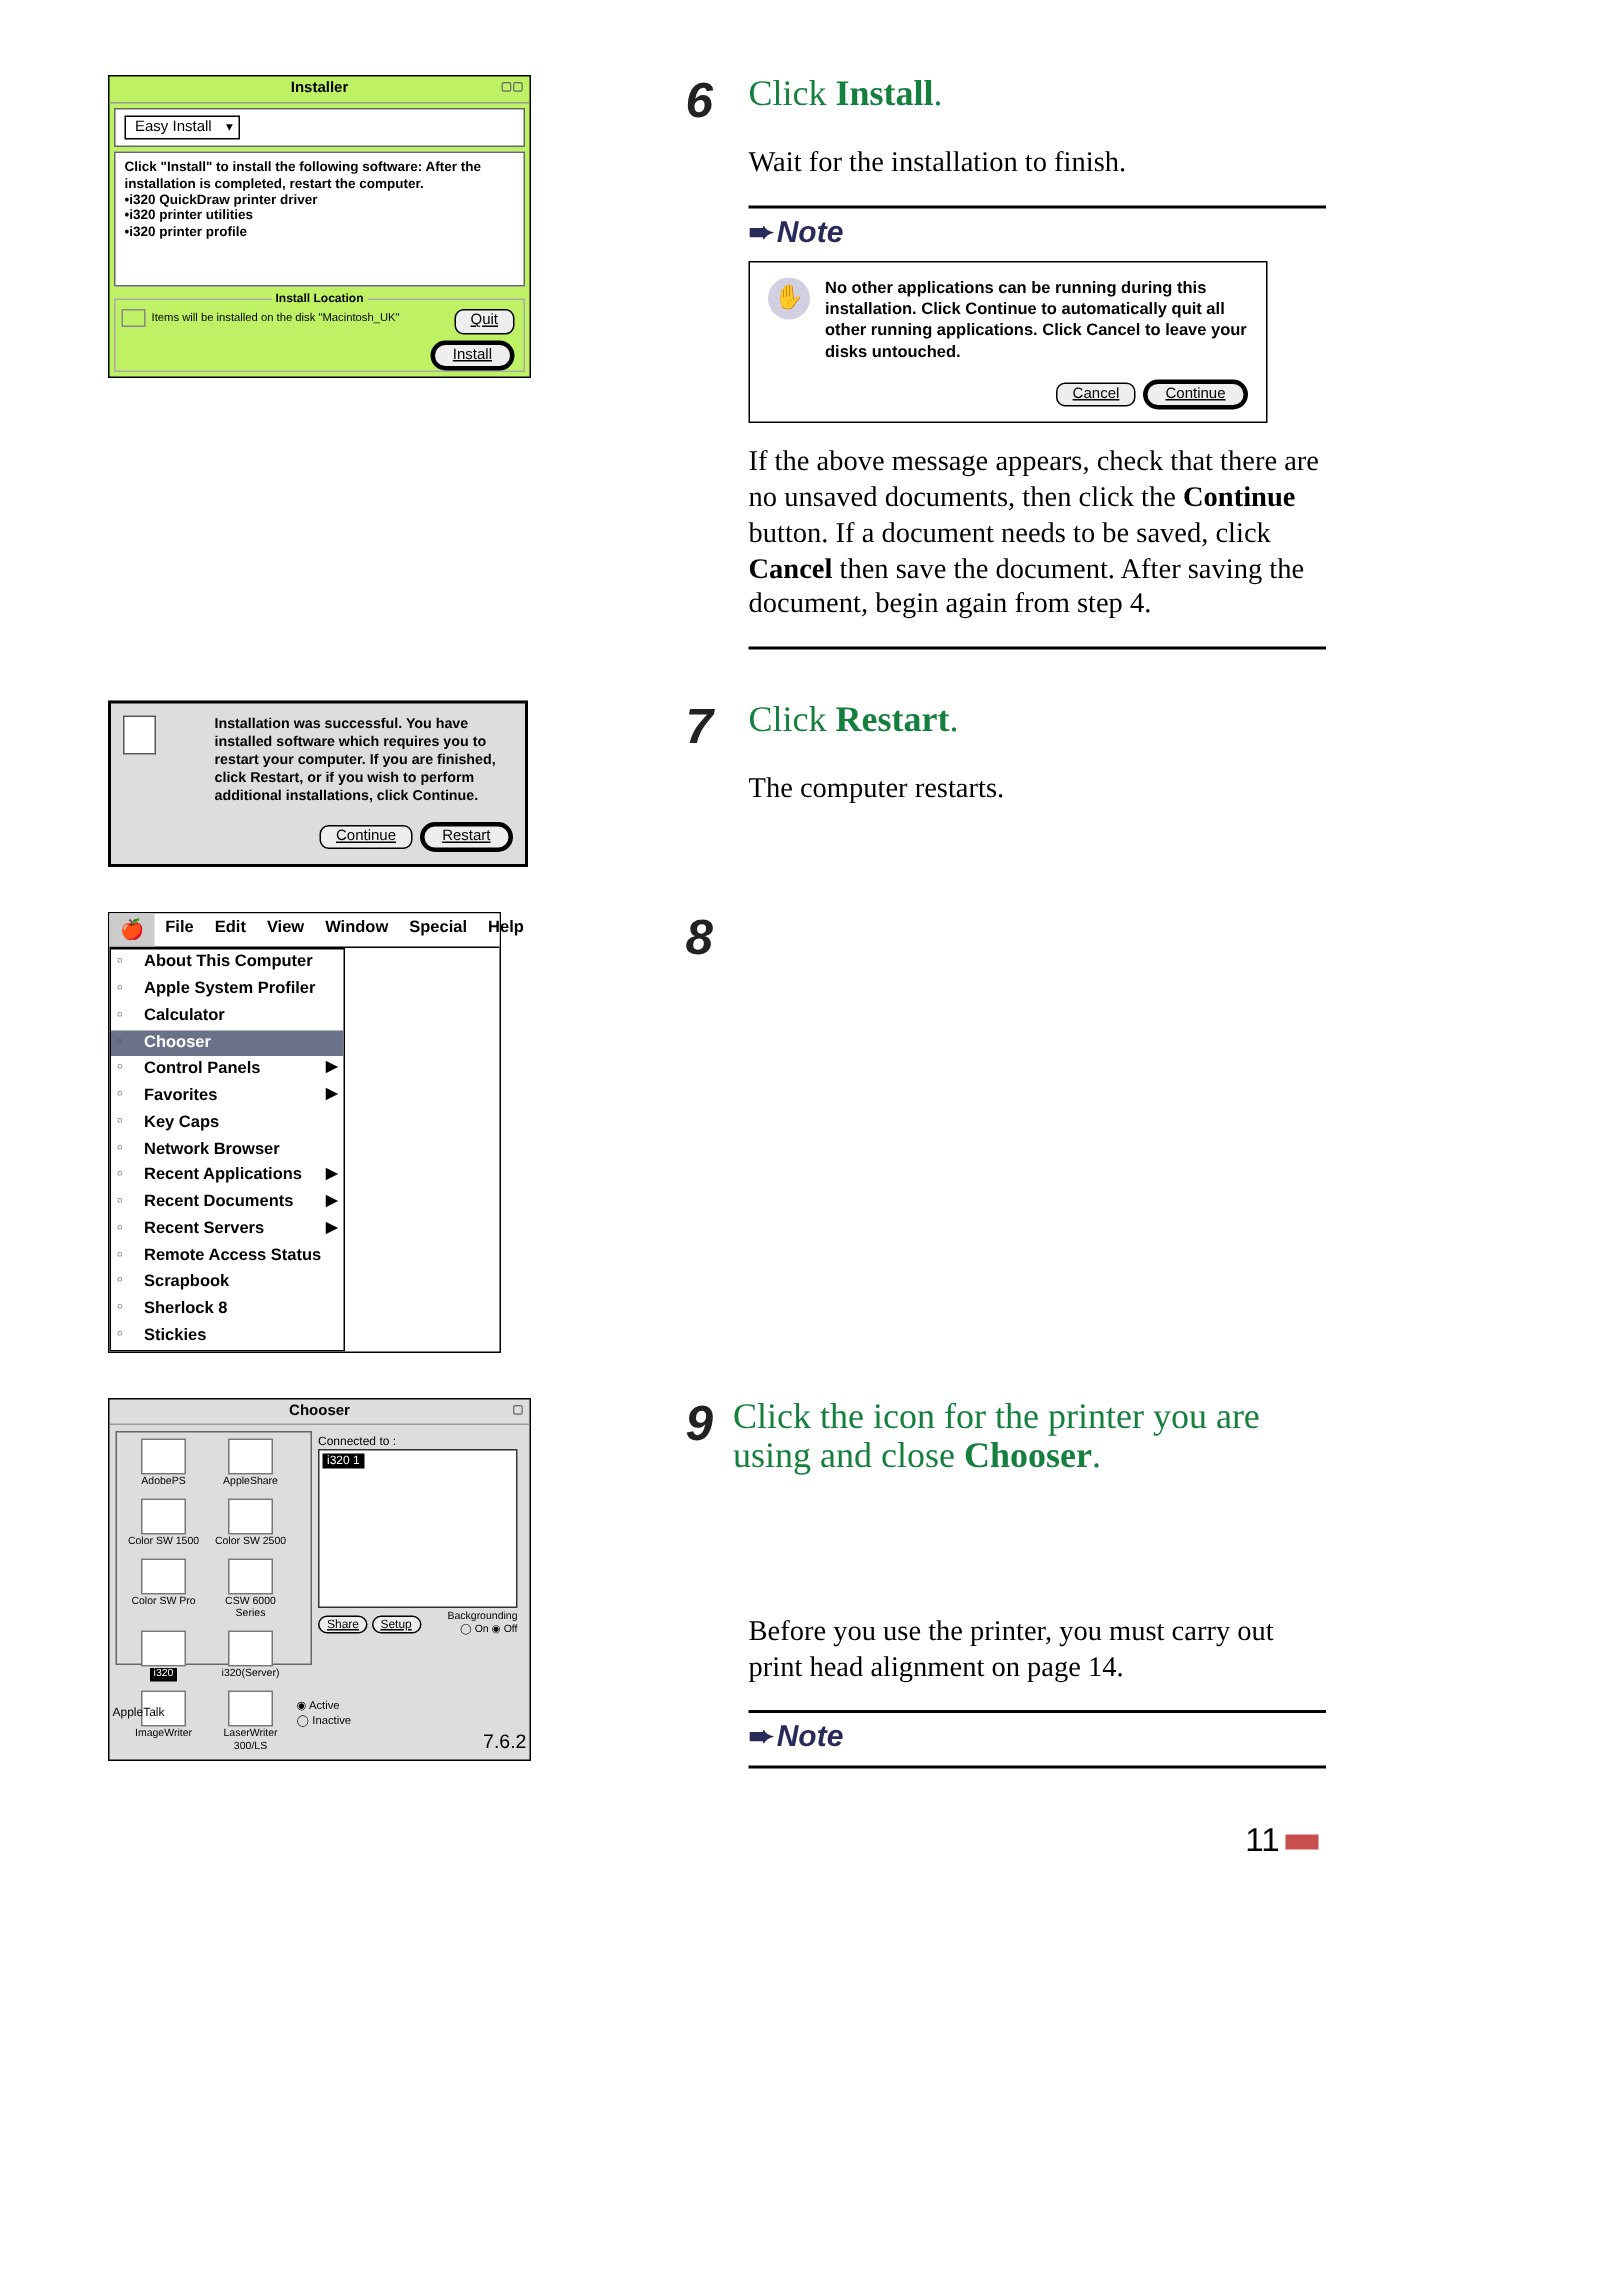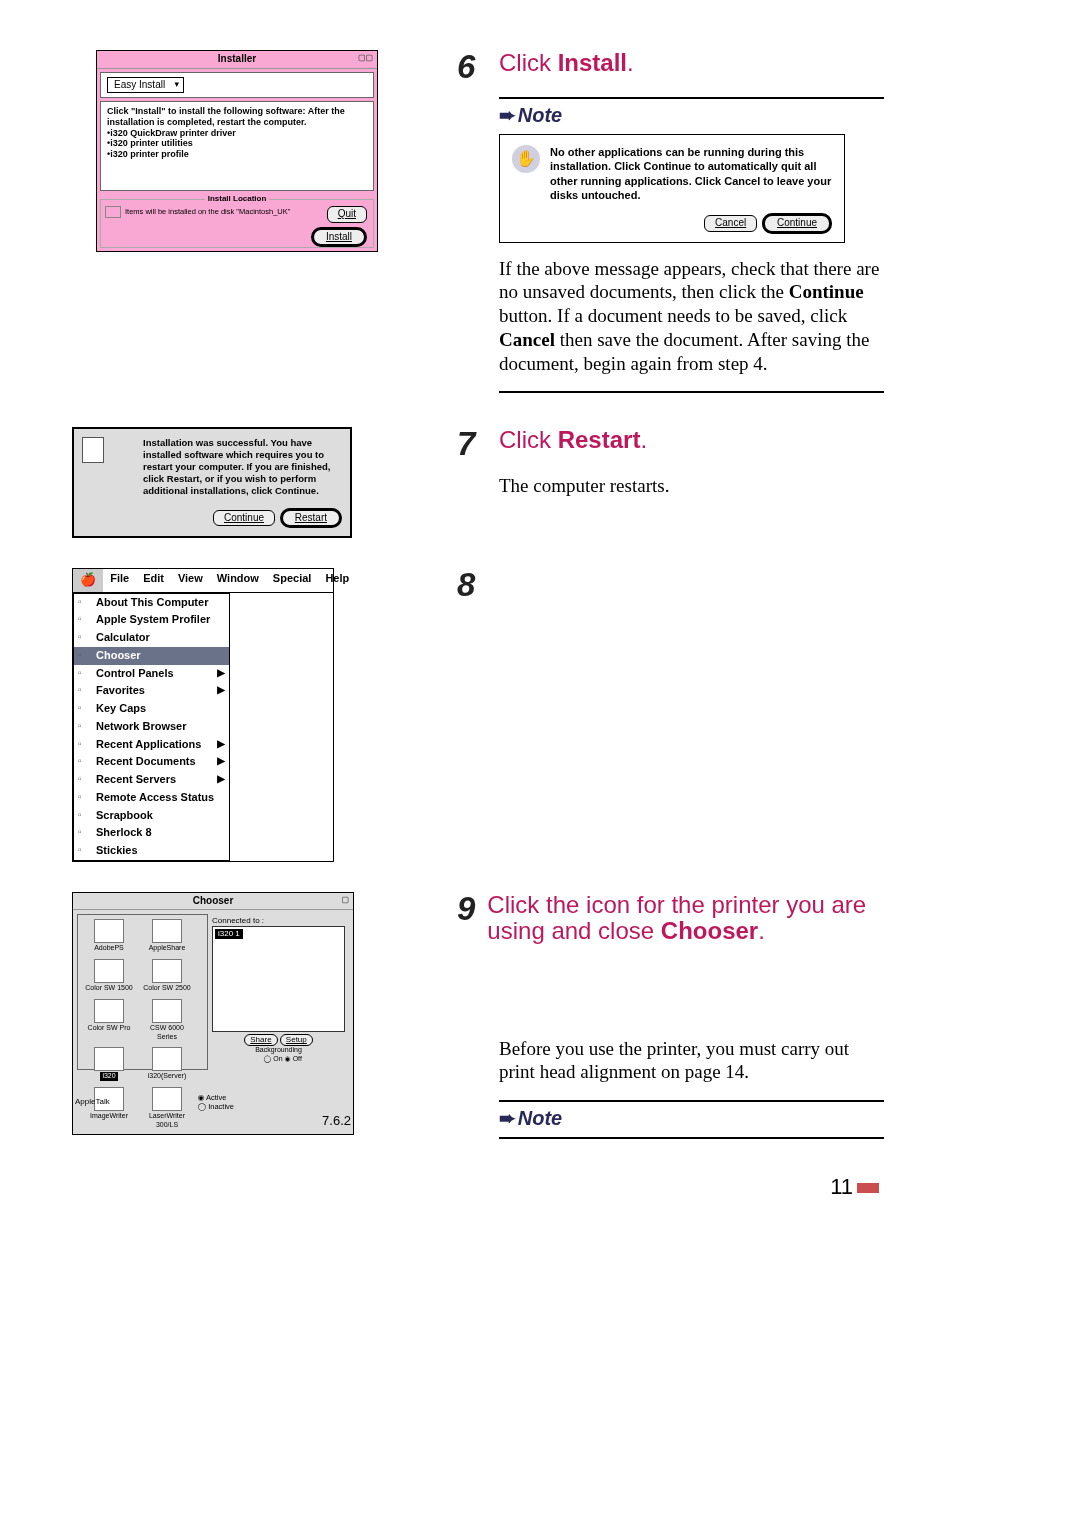--- a/index.html
+++ b/index.html
@@ -22,23 +22,23 @@
     font-family: Arial, sans-serif;
     font-weight: bold;
     font-style: italic;
     font-size: 33px;
     width: 30px;
     margin-right: 12px;
     line-height:1;
     color:#222;
   }
   .step-title {
-    font-family: Liberation Sans, sans-serif;
+    font-family: Liberation Serif, serif;
     font-size: 24px;
-    color:#be185d;
+    color:#15803d;
     line-height:1.1;
   }
   .step-title b { font-weight: bold; }
 
   .body-text { margin-left: 0; margin-top: 8px; margin-bottom: 16px; }
   .indent { margin-left: 42px; }
 
   hr.thick { border:none; border-top:2px solid #000; margin: 4px 0; }
 
   .note-label {
@@ -47,25 +47,24 @@
     font-weight: bold;
     color: #2a2a5a;
     font-size: 20px;
     margin: 4px 0 6px 42px;
   }
   .note-label .arrow { font-style: normal; margin-right:2px; }
 
   
   .shot {
     border:1px solid #000;
-    background:#f9a8d4;
+    background:#bef264;
     font-family: Verdana, Geneva, Tahoma, sans-serif;
     font-size:10px;
     color:#000;
-    margin-left:24px;
   }
   .titlebar { text-align:center; font-weight:bold; padding:2px 0; border-bottom:1px solid #999; position:relative;}
   .titlebar .winctrl { position:absolute; right:4px; top:2px; font-size:8px; color:#666;}
   .panel { background:#fff; border:1px solid #666; margin:3px; padding:4px 6px; }
   .select-box { display:inline-block; border:1px solid #000; background:#fff; padding:1px 18px 1px 6px; position:relative; font-size:10px;}
   .select-box:after{content:"▾"; position:absolute; right:4px; top:1px; font-size:9px;}
   .instr { font-weight:bold; font-size:9px; line-height:1.2; }
   .install-loc { border:1px solid #aaa; margin:3px; padding:2px 4px; font-size:8px; position:relative; height:48px;}
   .install-loc legend{font-size:8px; font-weight:bold; padding:0 3px;text-align:center;}
   .btn {
@@ -151,20 +150,21 @@
       </fieldset>
     </div>
   </div>
   <div class="right-col">
     <div class="step-head">
       <div class="step-num">6</div>
       <div class="step-title">
         <span>Click </span><b>Install</b><span>.</span>
       </div>
     </div>
+    <div class="body-text indent">Wait for the installation to finish.</div>
 
     <div class="indent">
         <hr class="thick">
       </div>
     <div class="note-label"><span class="arrow">➨</span><span>Note</span></div>
 
     <div class="note-dialog">
       <div class="nd-row">
         <div class="hand-icon">✋</div>
         <div class="nd-text">No other applications can be running during this installation. Click Continue to automatically quit all other running applications. Click Cancel to leave your disks untouched.</div>
@@ -291,21 +291,21 @@
             <div class="ch-icon">
               <div class="ico"></div>
               <div class="lbl">LaserWriter 300/LS</div>
             </div>
           </div>
         <div class="ch-right">
           <div>Connected to :</div>
           <div class="ch-list">
             <span class="li-sel">i320 1</span>
           </div>
-          <div style="display:flex; align-items:center; justify-content:space-between; margin-top:2px;flex-direction:column;">
+          <div style="display:flex; align-items:center; justify-content:space-between; margin-top:2px;">
             <div>
               <span class="btn" style="font-size:8px; padding:0 5px;">Share</span>
               <span class="btn" style="font-size:8px; padding:0 5px;">Setup</span>
             </div>
             <div style="font-size:7px; text-align:right;">
               <div>Backgrounding</div>
               <span>◯ <span>On</span></span>
               <span>◉ <span>Off</span></span>
             </div>
           </div>

